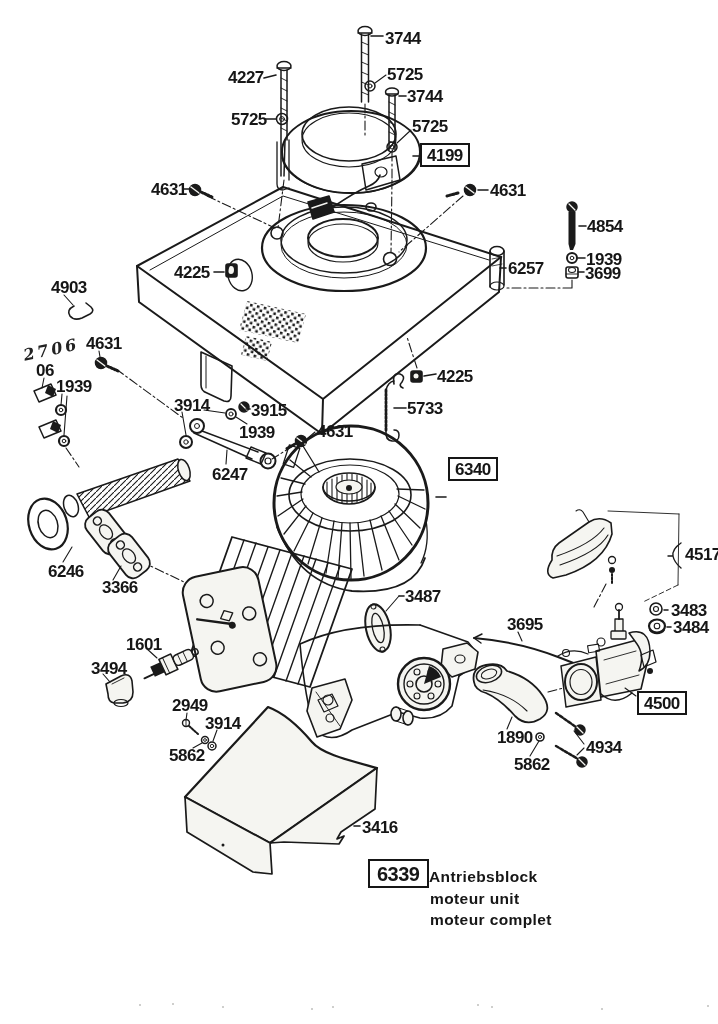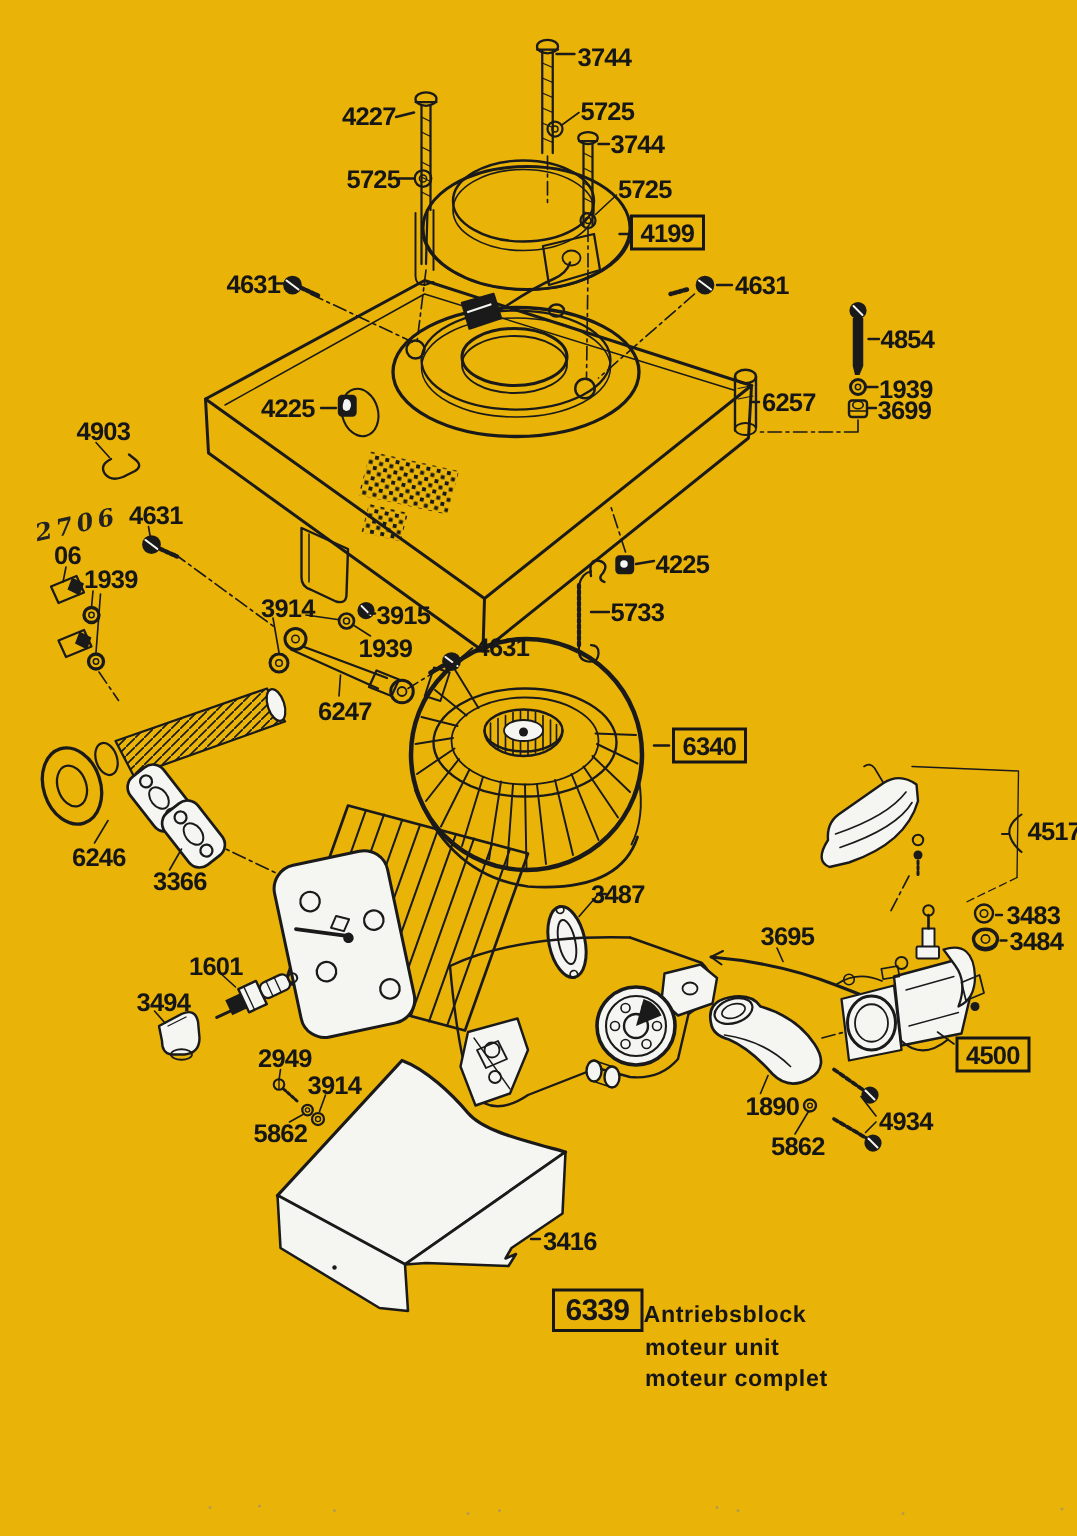--- a/index.html
+++ b/index.html
@@ -1,16 +1,16 @@
 <!DOCTYPE html>
 <html><head>
 <meta charset="utf-8">
 <style>
   html,body{margin:0;padding:0;background:#e8e8e4;}
-  .page{position:relative;width:718px;height:1024px;background:#eab308;overflow:hidden;
+  .page{position:relative;width:718px;height:1024px;background:#ffffff;overflow:hidden;
         font-family:"Liberation Sans",sans-serif;}
   svg{position:absolute;left:0;top:0;fill:none;stroke:#1a1a1a;stroke-linecap:round;stroke-linejoin:round;}
   .co{position:absolute;font:700 17px "Liberation Sans",sans-serif;letter-spacing:-0.5px;
       color:#161616;white-space:nowrap;line-height:1;}
   .b{border:2px solid #161616;padding:2px 5px 1px 5px;}
   .big{font-size:20px;padding:3px 7px 2px 7px;}
   .hand{font:italic 700 16px "DejaVu Serif",serif;transform:rotate(-12deg);letter-spacing:3px;color:#222;}
   .cap{position:absolute;font:700 15.5px "Liberation Sans",sans-serif;letter-spacing:0.4px;color:#161616;line-height:1;}
 </style>
 </head>
@@ -443,24 +443,24 @@
 <div class="co" style="left:36px;top:362px">06</div>
 <div class="co" style="left:56px;top:378px">1939</div>
 <div class="co" style="left:86px;top:335px">4631</div>
 <div class="co" style="left:174px;top:397px">3914</div>
 <div class="co" style="left:251px;top:402px">3915</div>
 <div class="co" style="left:239px;top:424px">1939</div>
 <div class="co" style="left:212px;top:466px">6247</div>
 <div class="co" style="left:317px;top:423px">4631</div>
 <div class="co" style="left:407px;top:400px">5733</div>
 <div class="co" style="left:437px;top:368px">4225</div>
-<div class="co b" style="left:448px;top:485px">6340</div>
+<div class="co b" style="left:448px;top:457px">6340</div>
 <div class="co" style="left:48px;top:563px">6246</div>
 <div class="co" style="left:102px;top:579px">3366</div>
-<div class="co" style="left:394px;top:588px">3487</div>
+<div class="co" style="left:405px;top:588px">3487</div>
 <div class="co" style="left:685px;top:546px">4517</div>
 <div class="co" style="left:671px;top:602px">3483</div>
 <div class="co" style="left:673px;top:619px">3484</div>
 <div class="co" style="left:507px;top:616px">3695</div>
 <div class="co" style="left:126px;top:636px">1601</div>
 <div class="co" style="left:91px;top:660px">3494</div>
 <div class="co" style="left:172px;top:697px">2949</div>
 <div class="co" style="left:205px;top:715px">3914</div>
 <div class="co" style="left:169px;top:747px">5862</div>
 <div class="co" style="left:497px;top:729px">1890</div>

